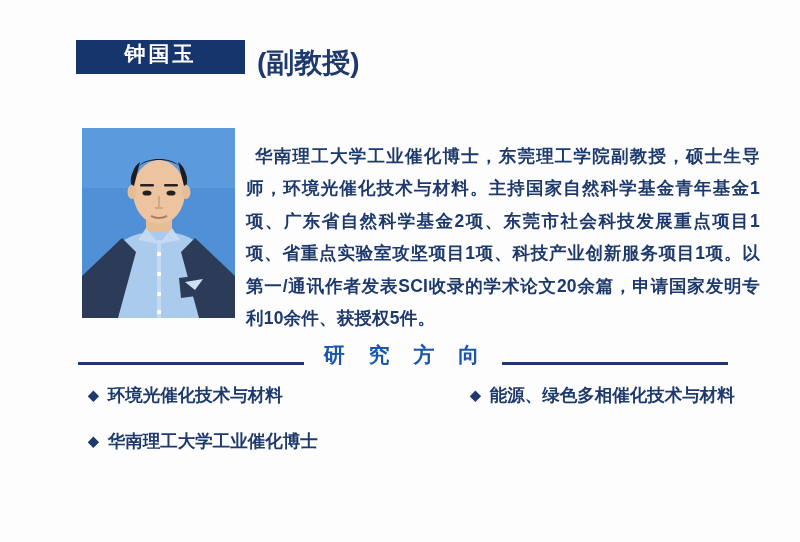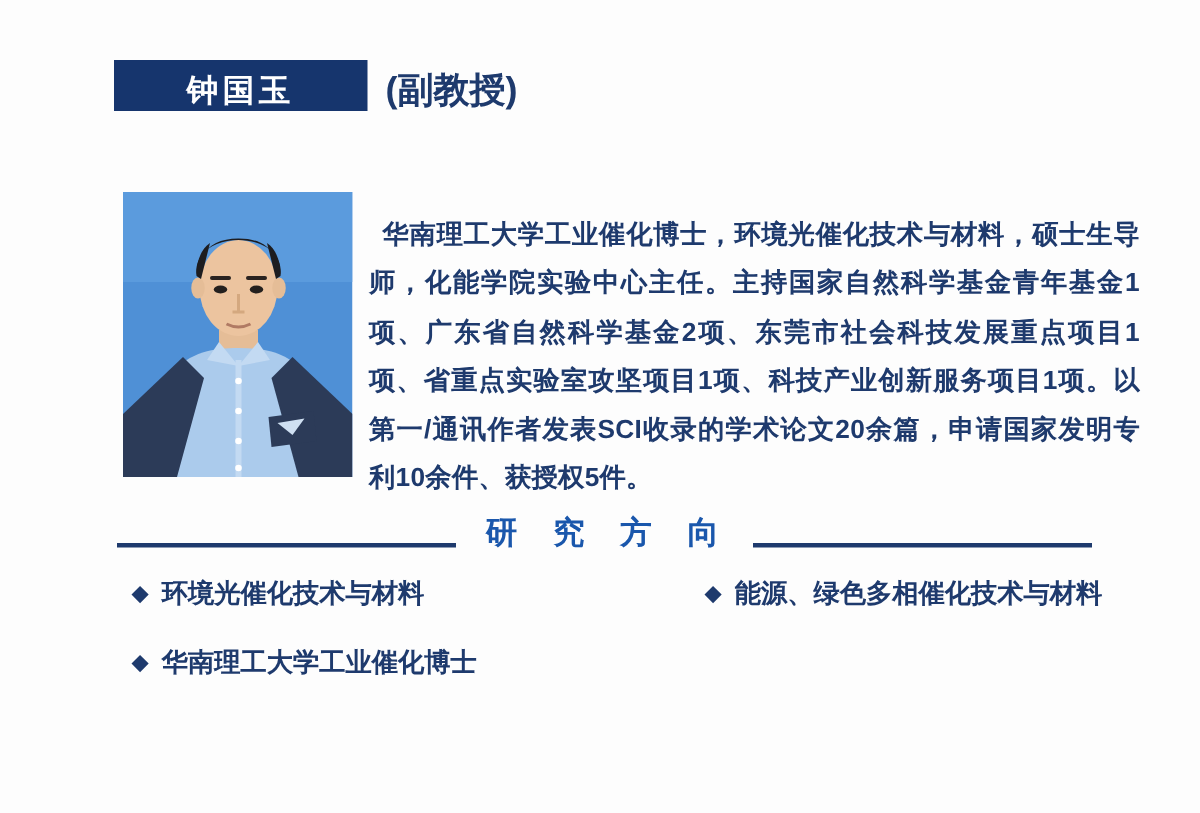--- a/index.html
+++ b/index.html
@@ -9,28 +9,28 @@
     background:#fdfdfd;
     overflow:hidden;
     font-family:"Liberation Sans", sans-serif;
     margin:0 auto;
   }
   
   .name-box{
     position:absolute;left:76px;top:40px;
     width:169px;height:34px;
     background:#16356d;
-    display:flex;align-items:flex-end;justify-content:center;
+    display:flex;align-items:flex-start;justify-content:center;
   }
   .name-box span{
     color:#ffffff;font-size:21px;font-weight:bold;letter-spacing:3px;
   }
   .title-label{
     position:absolute;left:257px;top:44px;
-    color:#1e3a6d;font-size:24px;font-weight:bold;
+    color:#1e3a6d;font-size:28px;font-weight:bold;
   }
   
   .photo{
     position:absolute;left:82px;top:128px;
     width:153px;height:190px;
   }
   .photo svg{display:block;width:100%;height:100%;}
   
   .bio{
     position:absolute;left:246px;top:122px;width:514px;
@@ -109,21 +109,21 @@
       <rect x="82" y="56" width="14" height="2.6" rx="1.3" fill="#2a2320"></rect>
 
       <ellipse cx="65" cy="65" rx="4.5" ry="2.6" fill="#24201e"></ellipse>
       <ellipse cx="89" cy="65" rx="4.5" ry="2.6" fill="#24201e"></ellipse>
 
       <path d="M77,68 L77,79 M73,80 L81,80" stroke="#d4a87f" stroke-width="2" fill="none"></path>
       <path d="M69,88 Q77,92 85,88" stroke="#b07a63" stroke-width="2" fill="none"></path>
     </svg>
   </div>
 
-  <p class="bio">华南理工大学工业催化博士，环境光催化技术与材料，硕士生导师，化能学院实验中心主任。主持国家自然科学基金青年基金1项、广东省自然科学基金2项、东莞市社会科技发展重点项目1项、省重点实验室攻坚项目1项、科技产业创新服务项目1项。以第一/通讯作者发表SCI收录的学术论文20余篇，申请国家发明专利10余件、获授权5件。</p>
+  <p class="bio">华南理工大学工业催化博士，东莞理工学院副教授，硕士生导师，环境光催化技术与材料。主持国家自然科学基金青年基金1项、广东省自然科学基金2项、东莞市社会科技发展重点项目1项、省重点实验室攻坚项目1项、科技产业创新服务项目1项。以第一/通讯作者发表SCI收录的学术论文20余篇，申请国家发明专利10余件、获授权5件。</p>
 
   <div class="research-heading">
     <div class="rule"></div>
     <div class="heading-text">研 究 方 向</div>
     <div class="rule"></div>
   </div>
 
   <div class="research-items">
     <div class="research-item">
       <span class="bullet">◆</span>

